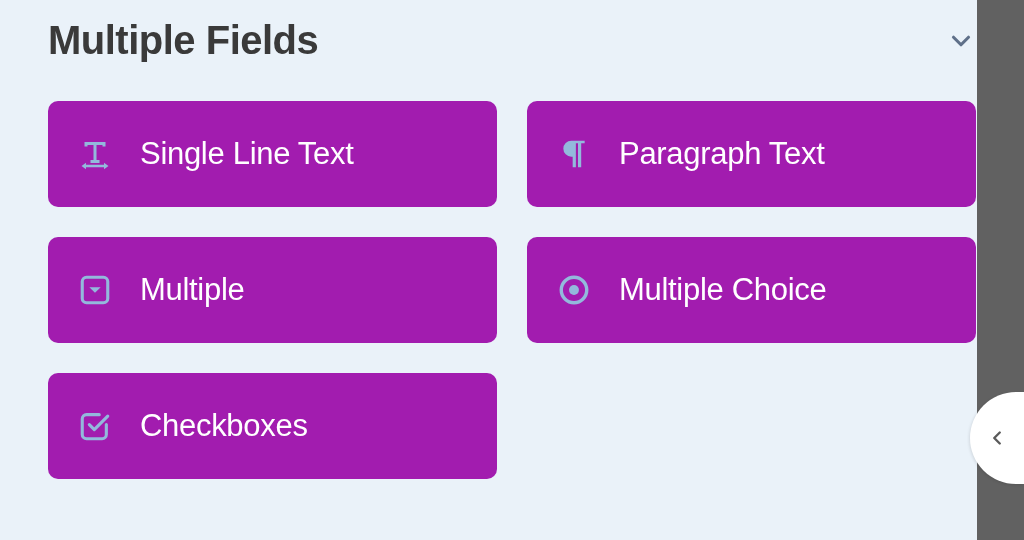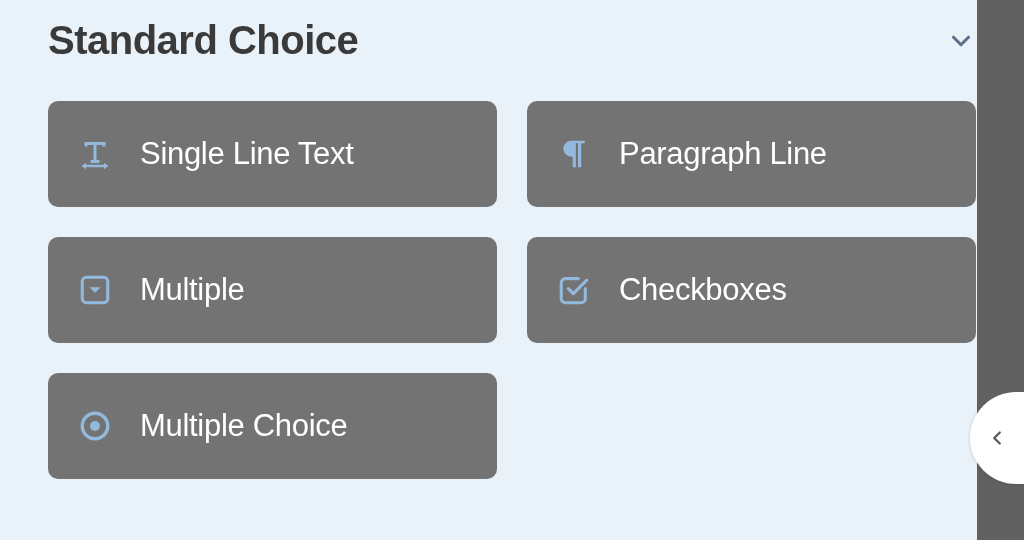--- a/index.html
+++ b/index.html
@@ -34,21 +34,21 @@
       color: #5f7089;
       display: flex;
       align-items: center;
     }
     .field-grid {
       display: grid;
       grid-template-columns: 1fr 1fr;
       gap: 30px 30px;
     }
     .field-button {
-      background: #737373;
+      background: #a21caf;
       border-radius: 10px;
       height: 106px;
       display: flex;
       align-items: center;
       padding: 0 28px;
       cursor: pointer;
       gap: 26px;
     }
     .field-icon {
       width: 38px;
@@ -91,21 +91,21 @@
     .rail-tab svg {
       color: #5a5a5a;
     }
   </style>
 </head>
 <body>
 
 <div class="panel">
 
   <div class="section-header">
-    <div class="section-title">Standard Choice</div>
+    <div class="section-title">Multiple Fields</div>
     <div class="chevron">
       <svg width="30" height="30" viewBox="0 0 24 24" fill="none" stroke="currentColor" stroke-width="2.5" stroke-linecap="round" stroke-linejoin="round">
         <polyline points="6 9 12 15 18 9"></polyline>
       </svg>
     </div>
   </div>
 
   <div class="field-grid">
 
     <div class="field-button">
@@ -117,51 +117,51 @@
       </div>
       <div class="field-label">Single Line Text</div>
     </div>
 
     <div class="field-button">
       <div class="field-icon">
         <svg width="32" height="36" viewBox="0 0 24 24" fill="currentColor">
           <path d="M10 2a6 6 0 0 0 0 12h1v8h2.4V4H15v18h2.4V4H20V2H10z"></path>
         </svg>
       </div>
-      <div class="field-label">Paragraph Line</div>
+      <div class="field-label">Paragraph Text</div>
     </div>
 
     <div class="field-button">
       <div class="field-icon">
         <svg width="34" height="34" viewBox="0 0 24 24" fill="none" stroke="currentColor" stroke-width="2.2">
           <rect x="3" y="3" width="18" height="18" rx="3" fill="none"></rect>
           <path d="M8 10l4 4 4-4" fill="currentColor" stroke="none"></path>
         </svg>
       </div>
       <div class="field-label">Multiple</div>
     </div>
 
     <div class="field-button">
       <div class="field-icon">
+        <svg width="34" height="34" viewBox="0 0 24 24" fill="none" stroke="currentColor" stroke-width="2.4">
+          <circle cx="12" cy="12" r="9" fill="none"></circle>
+          <circle cx="12" cy="12" r="3.5" fill="currentColor" stroke="none"></circle>
+        </svg>
+      </div>
+      <div class="field-label">Multiple Choice</div>
+    </div>
+
+    <div class="field-button">
+      <div class="field-icon">
         <svg width="34" height="34" viewBox="0 0 24 24" fill="none" stroke="currentColor" stroke-width="2.2" stroke-linecap="round" stroke-linejoin="round">
           <path d="M20 11v7a3 3 0 0 1-3 3H6a3 3 0 0 1-3-3V7a3 3 0 0 1 3-3h9"></path>
           <path d="M8 11l3.5 3.5L21 5"></path>
         </svg>
       </div>
       <div class="field-label">Checkboxes</div>
-    </div>
-
-    <div class="field-button">
-      <div class="field-icon">
-        <svg width="34" height="34" viewBox="0 0 24 24" fill="none" stroke="currentColor" stroke-width="2.4">
-          <circle cx="12" cy="12" r="9" fill="none"></circle>
-          <circle cx="12" cy="12" r="3.5" fill="currentColor" stroke="none"></circle>
-        </svg>
-      </div>
-      <div class="field-label">Multiple Choice</div>
     </div>
 
 
   </div>
 </div>
 
 <div class="right-rail"></div>
 
 <div class="rail-tab">
   <svg width="22" height="22" viewBox="0 0 24 24" fill="none" stroke="currentColor" stroke-width="2.6" stroke-linecap="round" stroke-linejoin="round">

